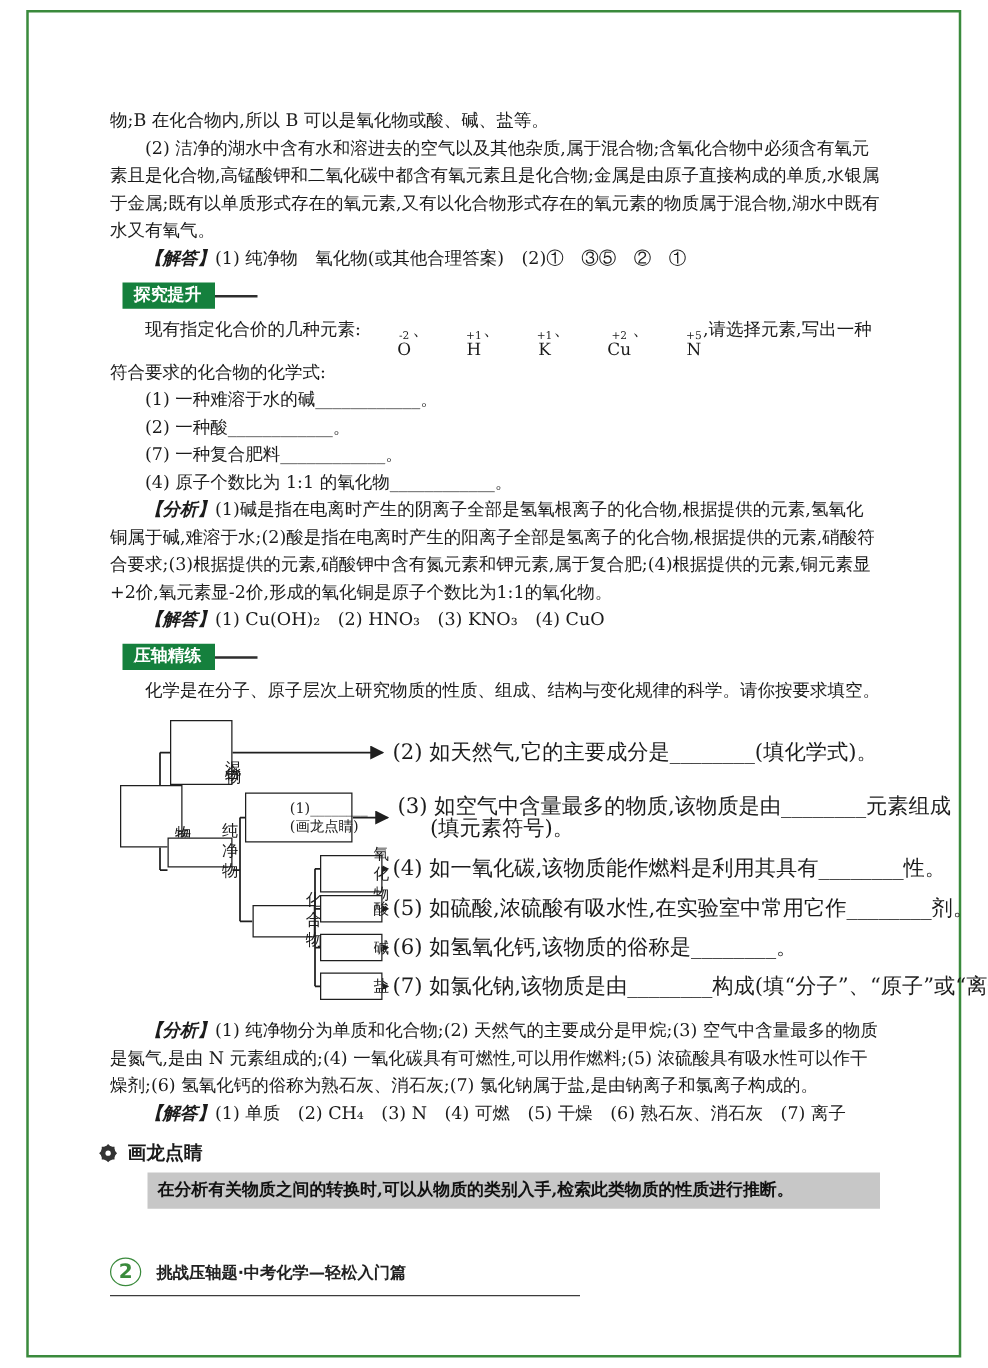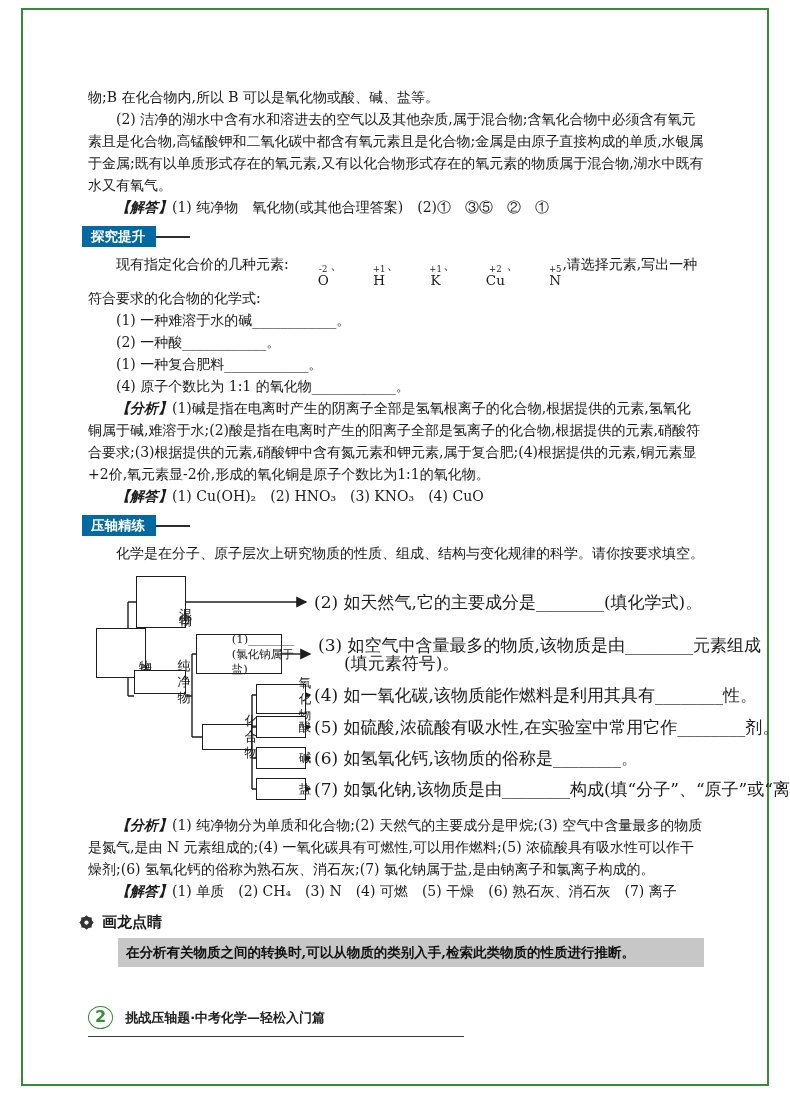--- a/index.html
+++ b/index.html
@@ -17,23 +17,23 @@
     position:absolute;left:88px;top:86px;width:616px;
     font-size:14px;line-height:22px;
   }
   p{margin:0;}
   .indent{text-indent:2em;}
   .kai{}
   .label{font-weight:bold;font-style:italic;}
   
   .tab-row{display:flex;align-items:center;margin:8px 0 6px -6px;height:21px;}
   .tab{
-    background:#0369a1;color:#fff;font-weight:bold;font-size:13.5px;
+    background:#15803d;color:#fff;font-weight:bold;font-size:13.5px;
     font-family:"DejaVu Sans","Liberation Sans",sans-serif;
-    padding:2px 11px 3px 9px;line-height:16px;
+    padding:2px 11px 3px 9px;line-height:16px;margin-left:16px;
   }
   .tab-dash{width:34px;height:2px;background:#2e2e2e;}
   
   .valel{display:inline-flex;flex-direction:column;align-items:center;line-height:1;vertical-align:-3px;margin:0 1px;}
   .valel .val{font-size:8.5px;letter-spacing:0;}
   .valel .sym{font-size:13.5px;}
   
   .diagram{
     position:relative;height:240px;margin:6px 0 4px 2px;
     font-size:13px;line-height:16px;
@@ -101,21 +101,21 @@
         </span>、<span class="valel">
           <span class="val">+2</span>
           <span class="sym">Cu</span>
         </span>、<span class="valel">
           <span class="val">+5</span>
           <span class="sym">N</span>
         </span></span><span>,请选择元素,写出一种符合要求的化合物的化学式:</span></p>
 
   <p class="indent">(1) 一种难溶于水的碱____________。</p>
   <p class="indent">(2) 一种酸____________。</p>
-  <p class="indent">(1) 一种复合肥料____________。</p>
+  <p class="indent">(7) 一种复合肥料____________。</p>
   <p class="indent">(4) 原子个数比为 1:1 的氧化物____________。</p>
 
   <p class="indent"><span class="label">【分析】</span><span class="kai">(1)碱是指在电离时产生的阴离子全部是氢氧根离子的化合物,根据提供的元素,氢氧化铜属于碱,难溶于水;(2)酸是指在电离时产生的阳离子全部是氢离子的化合物,根据提供的元素,硝酸符合要求;(3)根据提供的元素,硝酸钾中含有氮元素和钾元素,属于复合肥;(4)根据提供的元素,铜元素显+2价,氧元素显-2价,形成的氧化铜是原子个数比为1:1的氧化物。</span></p>
   <p class="indent"><span class="label">【解答】</span><span class="kai">(1) Cu(OH)₂　(2) HNO₃　(3) KNO₃　(4) CuO</span></p>
 
   <div class="tab-row">
     <span class="tab">压轴精练</span>
     <span class="tab-dash"></span>
   </div>
 
@@ -137,21 +137,21 @@
       <line x1="192" y1="84" x2="220" y2="84" stroke="#1f1f1f" stroke-width="1.4" marker-end="url(#arr)"></line>
       <line x1="212" y1="125" x2="220" y2="125" stroke="#1f1f1f" stroke-width="1.4" marker-end="url(#arr)"></line>
       <line x1="212" y1="157" x2="220" y2="157" stroke="#1f1f1f" stroke-width="1.4" marker-end="url(#arr)"></line>
       <line x1="212" y1="188" x2="220" y2="188" stroke="#1f1f1f" stroke-width="1.4" marker-end="url(#arr)"></line>
       <line x1="212" y1="219" x2="220" y2="219" stroke="#1f1f1f" stroke-width="1.4" marker-end="url(#arr)"></line>
     </svg>
 
     <div class="dbox vert" style="left:46px;top:6px;width:26px;height:52px;">混合物</div>
     <div class="dbox vert" style="left:6px;top:58px;width:26px;height:50px;">物质</div>
     <div class="dbox" style="left:106px;top:64px;width:86px;height:40px;">
-      <span class="two-line"><span>(1)________</span><br><span>(氯化钠属于盐)</span></span>
+      <span class="two-line"><span>(1)________</span><br><span>(画龙点睛)</span></span>
     </div>
     <div class="dbox" style="left:44px;top:100px;width:52px;height:24px;">纯净物</div>
     <div class="dbox" style="left:112px;top:154px;width:44px;height:26px;">化合物</div>
     <div class="dbox small" style="left:166px;top:114px;width:46px;height:30px;">氧化物</div>
     <div class="dbox small" style="left:166px;top:146px;width:46px;height:22px;">酸</div>
     <div class="dbox small" style="left:166px;top:177px;width:46px;height:22px;">碱</div>
     <div class="dbox small" style="left:166px;top:208px;width:46px;height:22px;">盐</div>
 
     <div class="ditem" style="left:224px;top:23px;">(2) 如天然气,它的主要成分是________(填化学式)。</div>
     <div class="ditem" style="left:228px;top:66px;">

